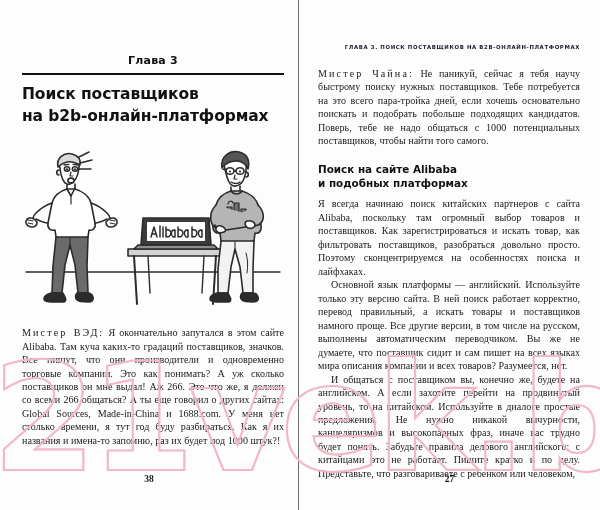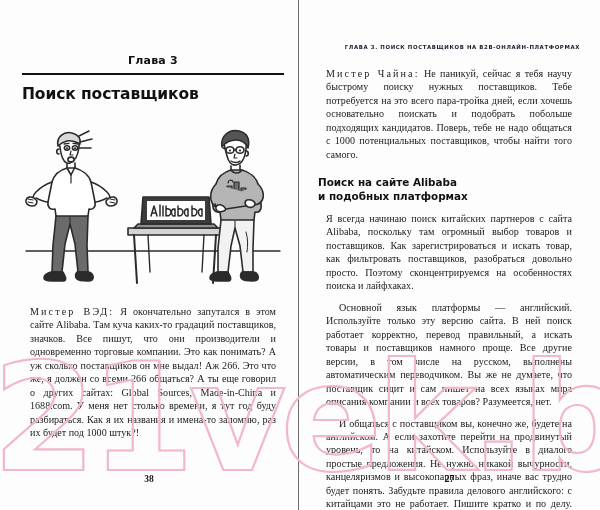--- a/index.html
+++ b/index.html
@@ -110,21 +110,21 @@
 
   
   .body-text {
     font-family: "Liberation Serif", serif;
     font-size: 10.1px;
     line-height: 1.335;
     text-align: justify;
     color: #1a1a1a;
     hyphens: none;
   }
-  .body-text p { margin: 8px; }
+  .body-text p { margin: 0; }
   .body-text p.indent { text-indent: 13px; }
   .speaker {
     letter-spacing: 2.1px;
     font-weight: normal;
   }
   .left-body { margin-top: 13px; }
   .right-body { margin-top: 0; }
 
   
   .running-head {
@@ -176,20 +176,21 @@
 
   <div class="gutter"></div>
 
   <div class="page page-left">
     <div class="content-left">
 
       <div class="chapter-label">Глава 3</div>
       <div class="chapter-rule"></div>
       <div class="chapter-title">
         <div>Поиск поставщиков</div>
+        <div>на b2b-онлайн-платформах</div>
       </div>
 
       <div class="illustration">
         <svg width="262" height="172" viewBox="0 0 262 172" xmlns="http://www.w3.org/2000/svg">
           <g fill="none" stroke="#2b2b2b" stroke-width="1.6" stroke-linecap="round" stroke-linejoin="round">
 
             <line x1="4" y1="131" x2="258" y2="131" stroke-width="1.3"></line>
 
             <g>
 

